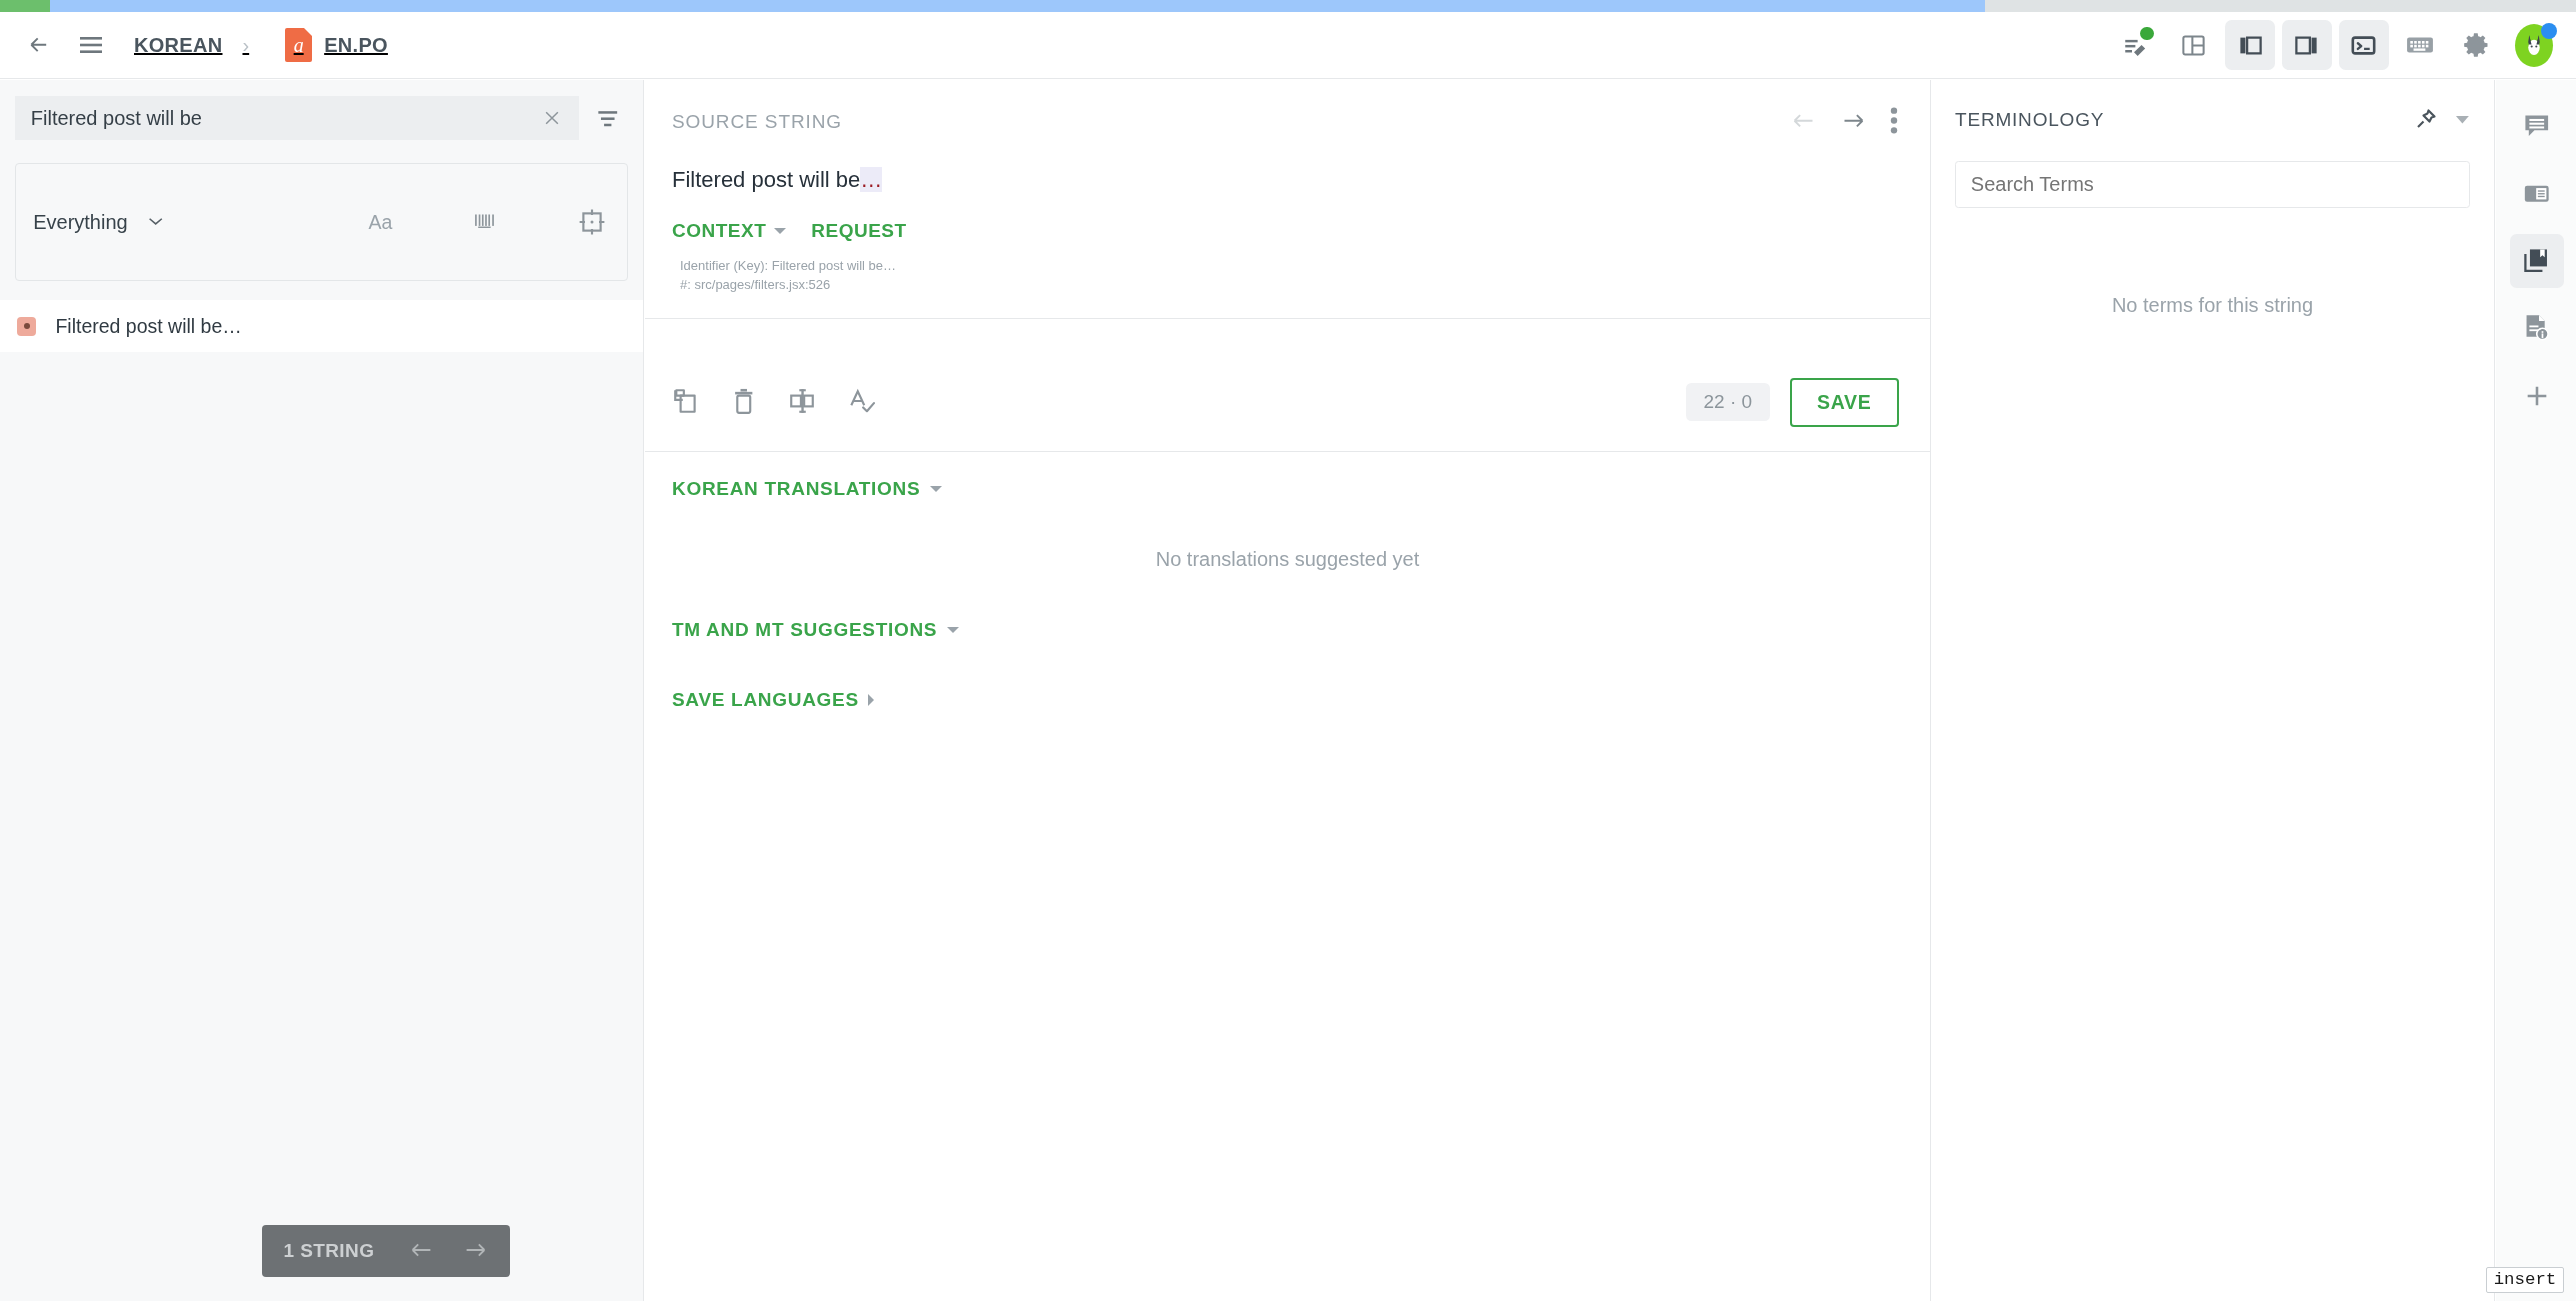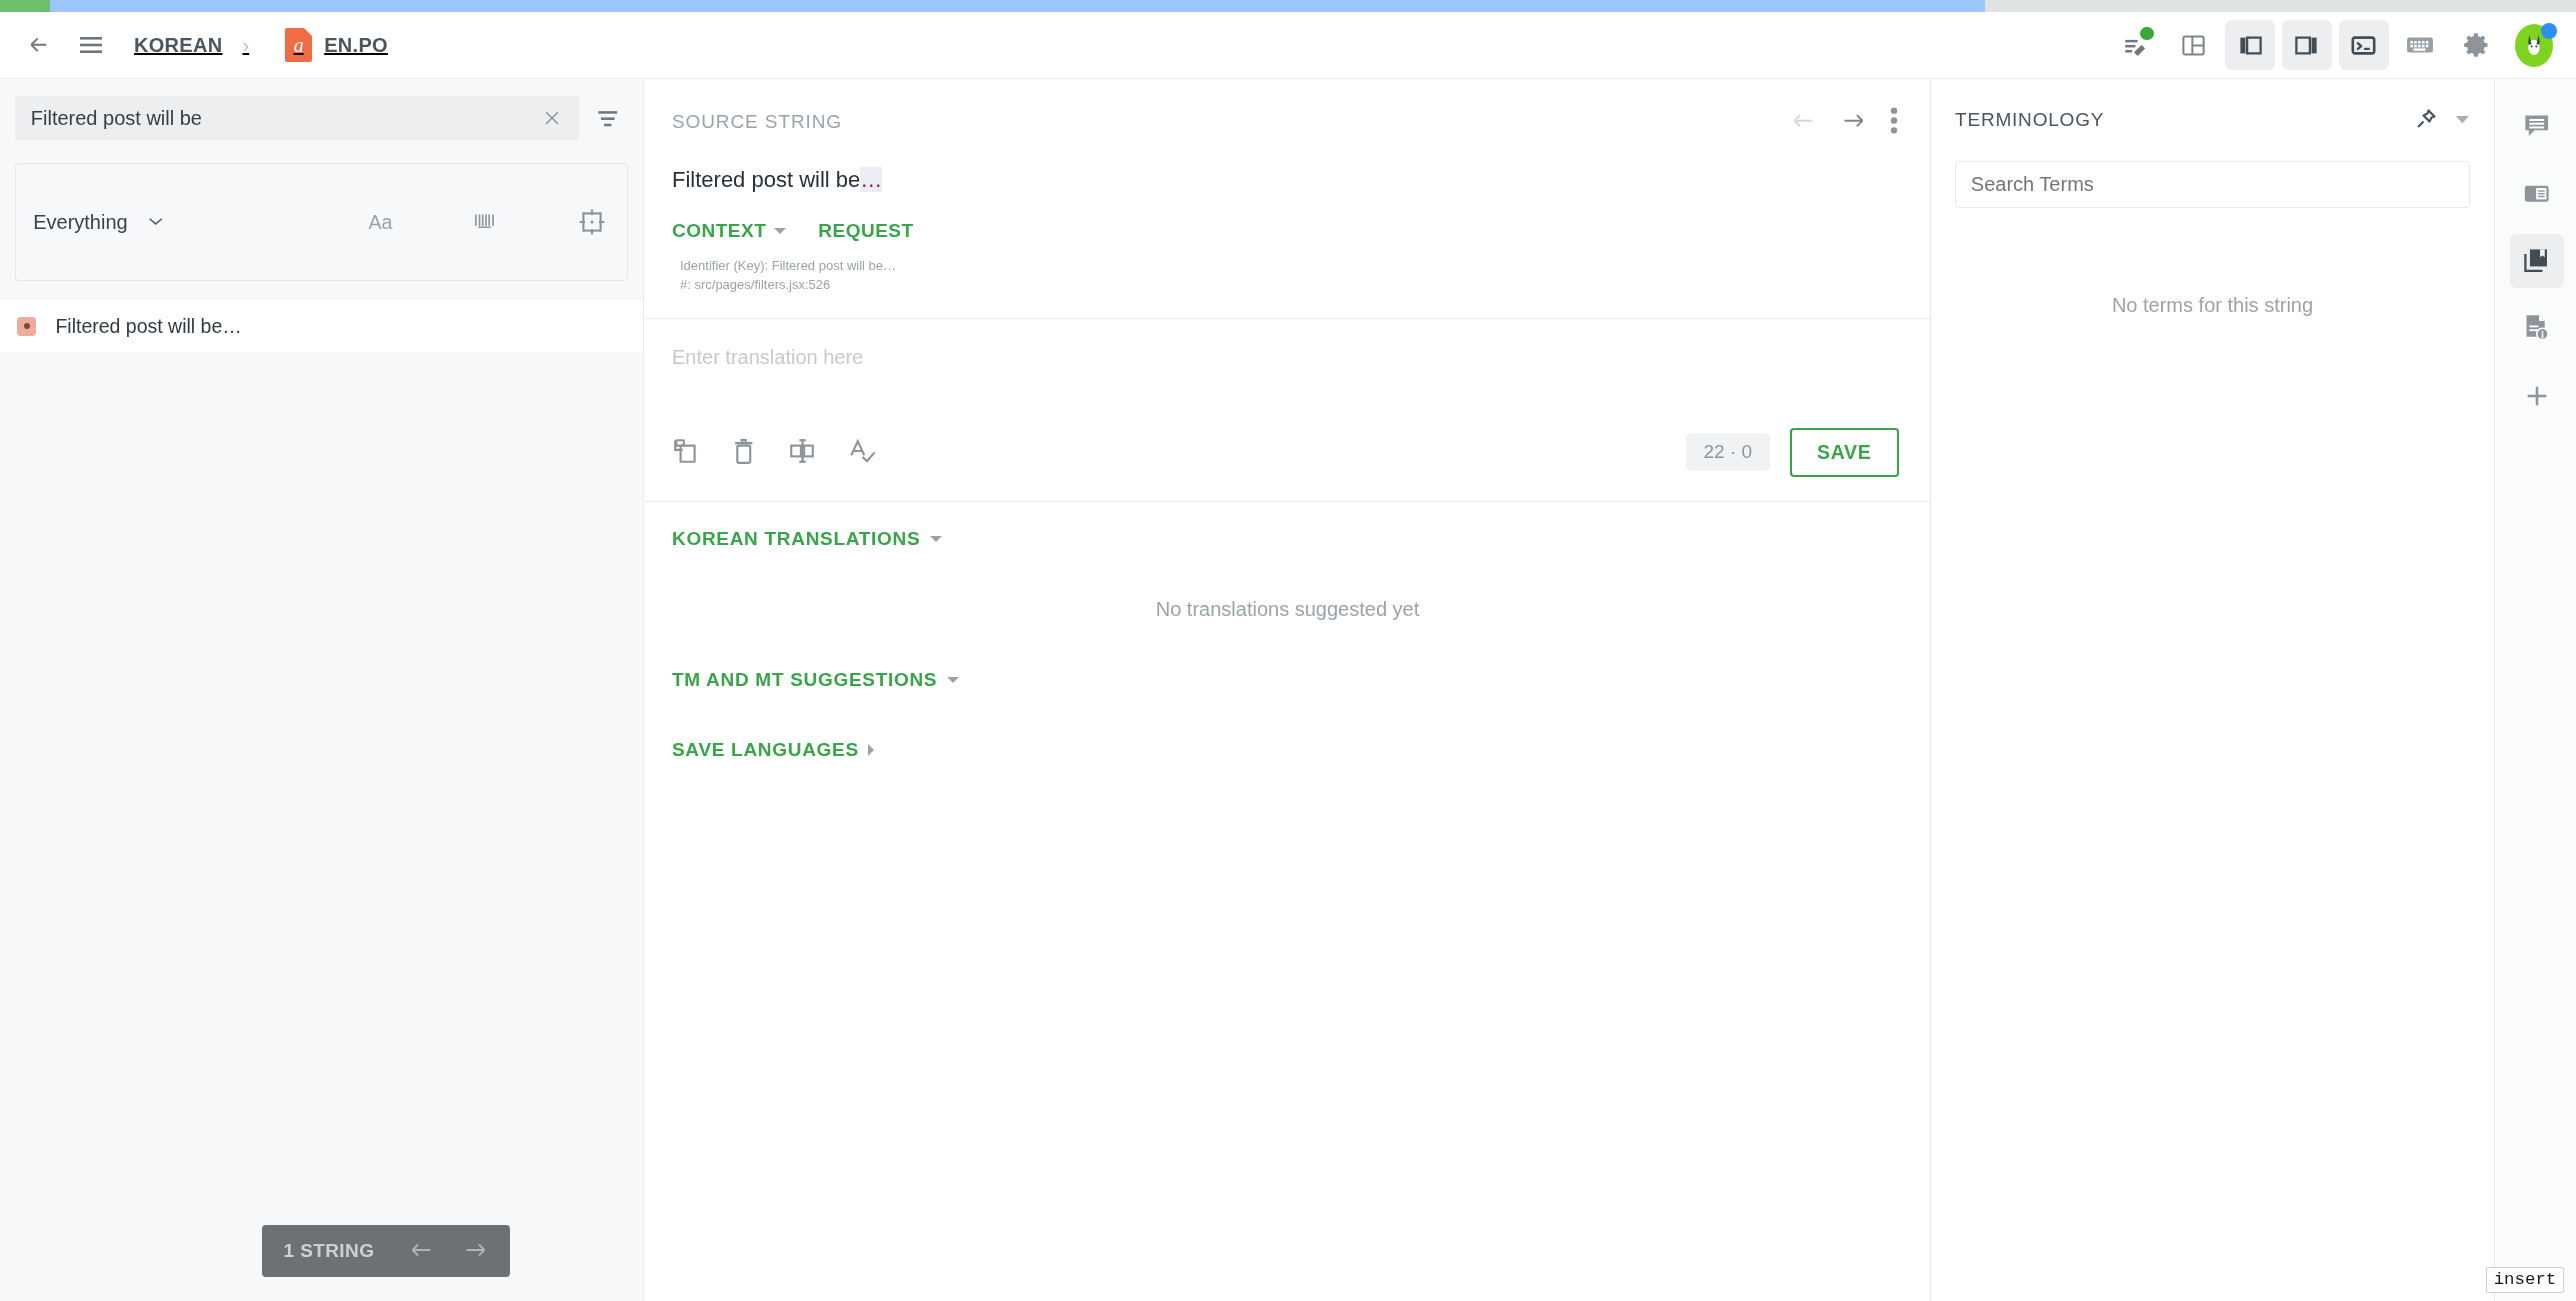--- a/index.html
+++ b/index.html
@@ -103,21 +103,21 @@
   .pager-label { font-size: 19px; font-weight: bold; color: #cdd0d2; letter-spacing: 0.4px; }
   .pager-arrows { margin-left: auto; display: flex; gap: 27px; align-items: center; }
 
   
   .src-head { display: flex; align-items: center; padding: 27px 32px 0 27px; gap: 26px; }
   .src-title { font-size: 19px; color: #9aa3aa; letter-spacing: 0.9px; }
   .src-nav { margin-left: auto; display: flex; align-items: center; gap: 23px; }
   .src-string { padding: 31px 27px 0 27px; font-size: 22px; color: #27313a; }
   .src-string .ell { background: #ecebf8; color: #9b1b23; }
 
-  .ctx-row { display: flex; align-items: center; padding: 27px 27px 0 27px; gap: 32px; }
+  .ctx-row { display: flex; align-items: center; padding: 27px 27px 0 27px; gap: 25px; }
   .ctx-link { font-size: 19px; font-weight: bold; color: #3aa44a; letter-spacing: 0.5px; cursor: pointer; display: flex; align-items: center; gap: 8px; }
   .tri-down { width: 0; height: 0; border-left: 6px solid transparent; border-right: 6px solid transparent; border-top: 6.7px solid #9aa3aa; }
   .tri-right { width: 0; height: 0; border-top: 6px solid transparent; border-bottom: 6px solid transparent; border-left: 6.7px solid #9aa3aa; }
   .meta { padding: 14.8px 27px 0 27px; font-size: 13px; color: #9aa3aa; line-height: 1.45; margin-left: 8px; }
 
   .divider { height: 0.7px; background: #e6e8ea; margin-top: 24px; }
   .tr-input { padding: 27px 27px 0 27px; font-size: 20px; color: #c4cace; cursor: text; }
   .tr-toolbar { display: flex; align-items: center; padding: 59px 31px 0 27px; }
   .tr-tools { display: flex; align-items: center; gap: 31px; }
   .counter { margin-left: auto; background: #f1f2f4; border-radius: 5.4px; padding: 8px 17.4px; font-size: 19px; color: #8c959b; }
@@ -374,21 +374,20 @@
     <span class="ctx-link">REQUEST</span>
   </div>
 
   <div class="meta">
     <div>Identifier (Key): Filtered post will be…</div>
     <div>#: src/pages/filters.jsx:526</div>
   </div>
 
   <div class="divider"></div>
 
-  <div class="tr-input">Enter translation here</div>
 
   <div class="tr-toolbar">
     <span class="tr-tools">
       <span>
         <svg width="28" height="28" viewBox="0 0 26 26" fill="none" stroke="#8d959b" stroke-width="2">
           <path d="M4 3h7v5H4z" stroke-linejoin="round"></path>
           <path d="M8 8h13v15H8z" stroke-linejoin="round"></path>
           <path d="M3 3v9h7"></path>
         </svg>
       </span>

